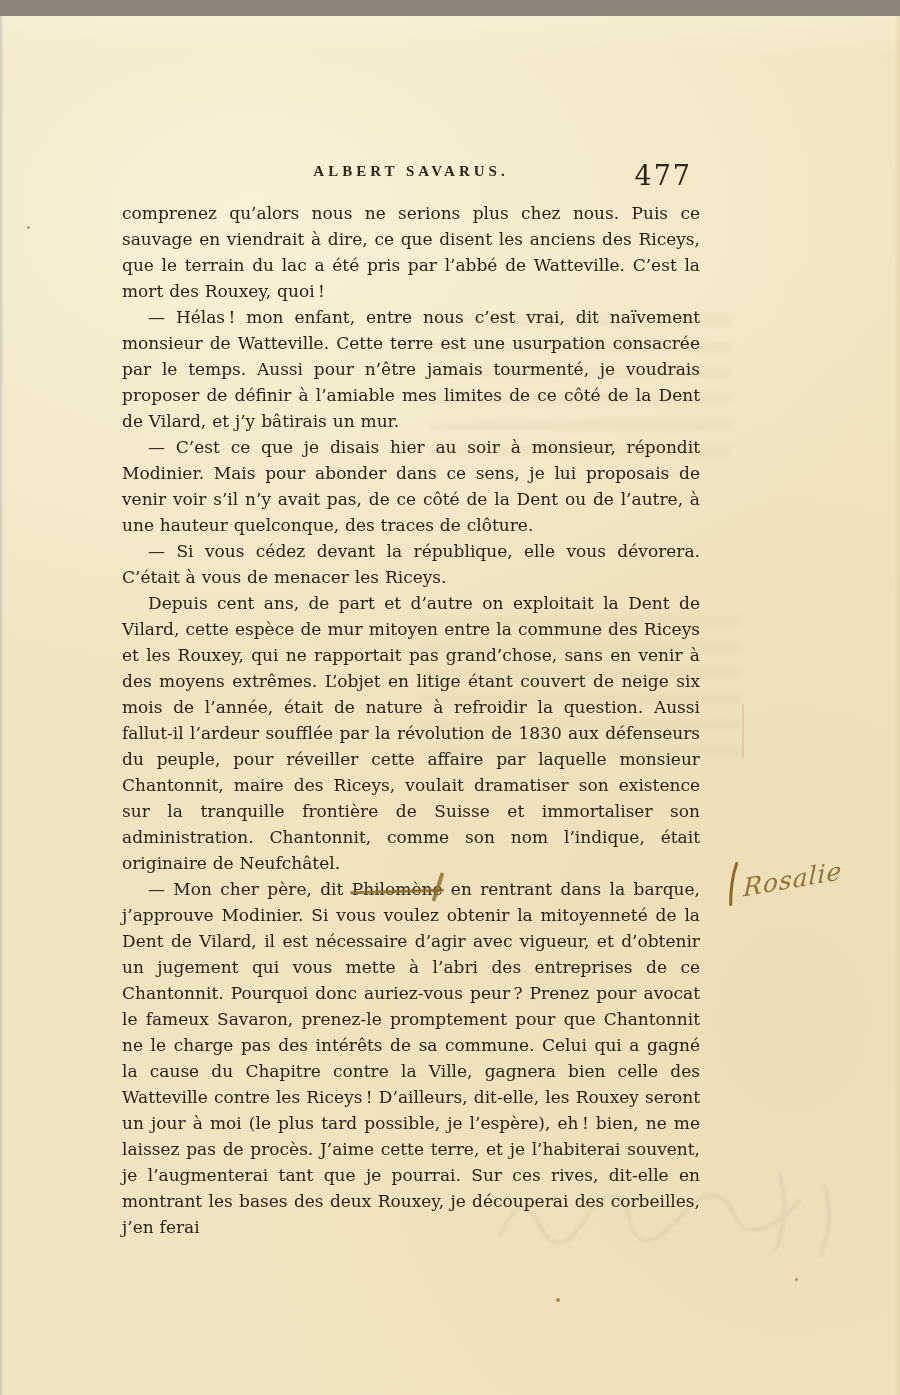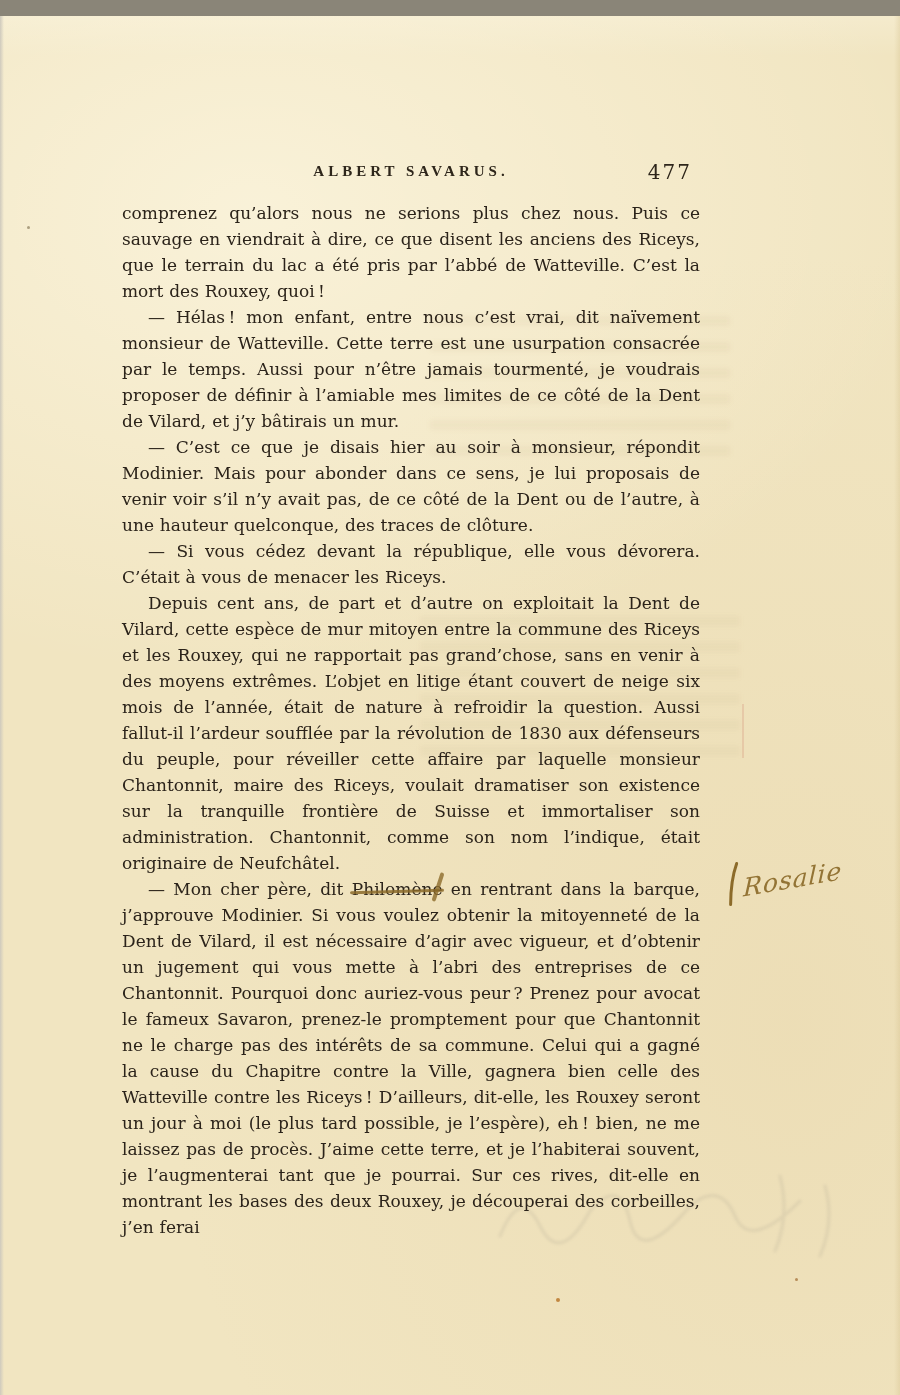--- a/index.html
+++ b/index.html
@@ -25,21 +25,21 @@
 
   
   .head-row{position:absolute;left:122px;top:147px;width:578px;height:26px;}
   .head-title{
     position:absolute;left:0;right:0;text-align:center;
     font-family:"Liberation Serif","DejaVu Serif",serif;
     font-weight:bold;font-size:15px;letter-spacing:4px;color:#2e261b;
   }
   .head-page{
     position:absolute;right:8px;top:-3px;
-    font-size:20px;color:#2e261b;letter-spacing:2px;
+    font-size:27px;color:#2e261b;letter-spacing:2px;
   }
 
   
   .bodytext{
     position:absolute;left:122px;top:184px;width:578px;
     font-size:17px;line-height:26px;color:#2b231a;
     text-align:justify;
     hyphens:auto;-webkit-hyphens:auto;
     word-spacing:.5px;
   }

